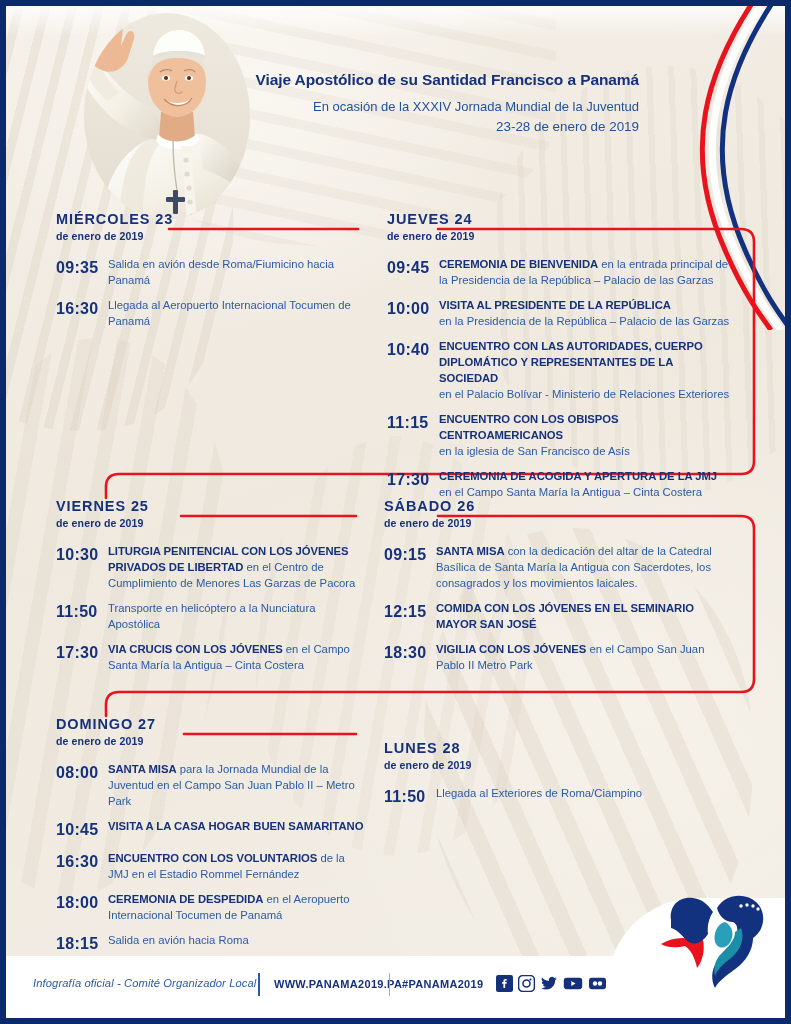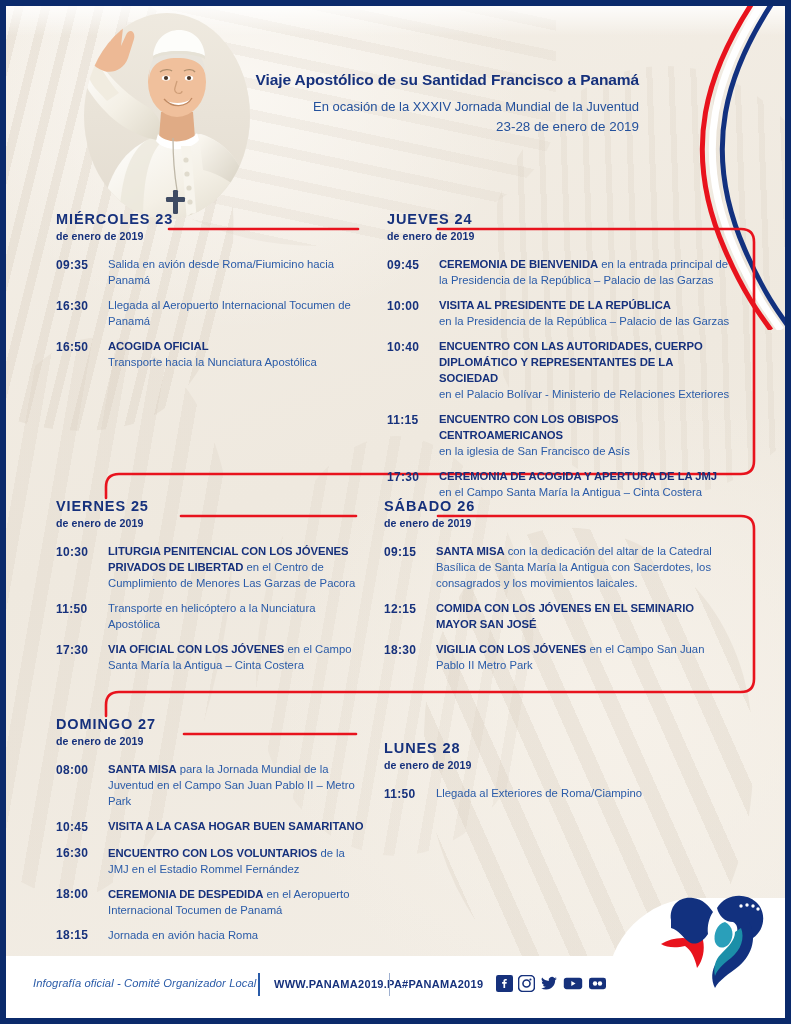--- a/index.html
+++ b/index.html
@@ -120,21 +120,21 @@
     font-size:14.5px;font-weight:bold;color:#16317c;letter-spacing:.9px;
     line-height:1.0;white-space:nowrap;
   }
   .day-date{
     font-size:10.6px;font-weight:bold;color:#16317c;margin-top:3px;
     letter-spacing:.1px;white-space:nowrap;
   }
   .events{margin-top:10px;}
   .ev{display:flex;margin-bottom:9px;}
   .ev-time{
-    flex:0 0 52px;font-size:12px;font-weight:bold;color:#16317c;
+    flex:0 0 52px;font-size:16px;font-weight:bold;color:#16317c;
     letter-spacing:.3px;line-height:1.42;padding-top:.5px;
   }
   .ev-body{
     flex:1;font-size:11.3px;color:#2a5ba8;line-height:1.42;
   }
   .ev-body b{color:#16317c;font-weight:bold;letter-spacing:-.05px;}
 
   
   .footer-inner{
     position:absolute;left:0;bottom:0;width:791px;height:62px;
@@ -293,24 +293,20 @@
       </div>
       <div class="events">
         <div class="ev">
           <div class="ev-time">09:35</div>
           <div class="ev-body"><span>Salida en avión desde Roma/Fiumicino hacia Panamá</span></div>
         </div>
         <div class="ev">
           <div class="ev-time">16:30</div>
           <div class="ev-body"><span>Llegada al Aeropuerto Internacional Tocumen de Panamá</span></div>
         </div>
-        <div class="ev">
-          <div class="ev-time">16:50</div>
-          <div class="ev-body"><b>ACOGIDA OFICIAL</b><br><span>Transporte hacia la Nunciatura Apostólica</span></div>
-        </div>
       </div>
     </div>
   <div class="day" id="day-1" style="left:381px;top:206px;width:345px;">
       <div class="day-head">
         <div class="day-name">JUEVES 24</div>
         <div class="day-date">de enero de 2019</div>
       </div>
       <div class="events">
         <div class="ev">
           <div class="ev-time">09:45</div>
@@ -343,21 +339,21 @@
         <div class="ev">
           <div class="ev-time">10:30</div>
           <div class="ev-body"><b>LITURGIA PENITENCIAL CON LOS JÓVENES PRIVADOS DE LIBERTAD</b> <span>en el Centro de Cumplimiento de Menores Las Garzas de Pacora</span></div>
         </div>
         <div class="ev">
           <div class="ev-time">11:50</div>
           <div class="ev-body"><span>Transporte en helicóptero a la Nunciatura Apostólica</span></div>
         </div>
         <div class="ev">
           <div class="ev-time">17:30</div>
-          <div class="ev-body"><b>VIA OFICIAL CON LOS JÓVENES</b> <span>en el Campo Santa María la Antigua – Cinta Costera</span></div>
+          <div class="ev-body"><b>VIA CRUCIS CON LOS JÓVENES</b> <span>en el Campo Santa María la Antigua – Cinta Costera</span></div>
         </div>
       </div>
     </div>
   <div class="day" id="day-3" style="left:378px;top:493px;width:348px;">
       <div class="day-head">
         <div class="day-name">SÁBADO 26</div>
         <div class="day-date">de enero de 2019</div>
       </div>
       <div class="events">
         <div class="ev">
@@ -391,21 +387,21 @@
         <div class="ev">
           <div class="ev-time">16:30</div>
           <div class="ev-body"><b>ENCUENTRO CON LOS VOLUNTARIOS</b> <span>de la JMJ en el Estadio Rommel Fernández</span></div>
         </div>
         <div class="ev">
           <div class="ev-time">18:00</div>
           <div class="ev-body"><b>CEREMONIA DE DESPEDIDA</b> <span>en el Aeropuerto Internacional Tocumen de Panamá</span></div>
         </div>
         <div class="ev">
           <div class="ev-time">18:15</div>
-          <div class="ev-body"><span>Jornada en avión hacia Roma</span></div>
+          <div class="ev-body"><span>Salida en avión hacia Roma</span></div>
         </div>
       </div>
     </div>
   <div class="day" id="day-5" style="left:378px;top:711px;width:340px;margin-top:24px;">
       <div class="day-head">
         <div class="day-name">LUNES 28</div>
         <div class="day-date">de enero de 2019</div>
       </div>
       <div class="events">
         <div class="ev">

